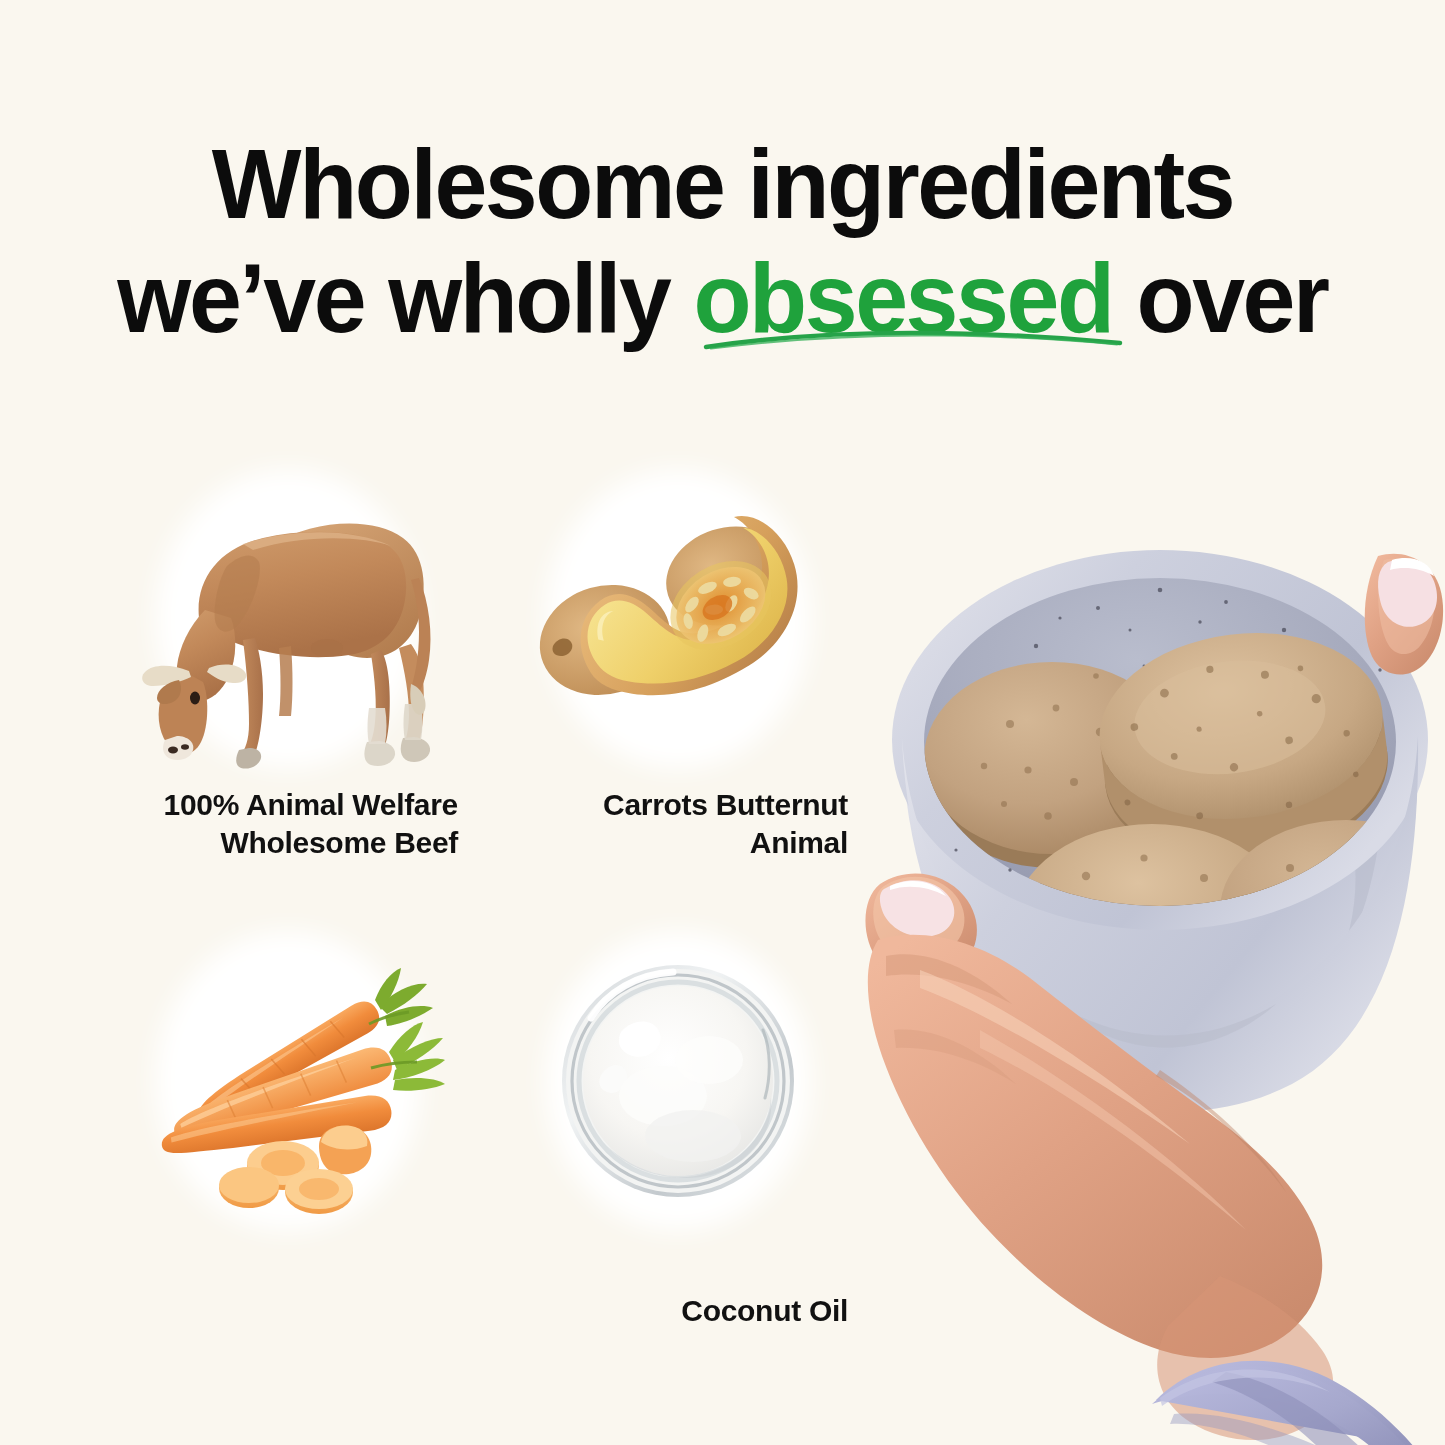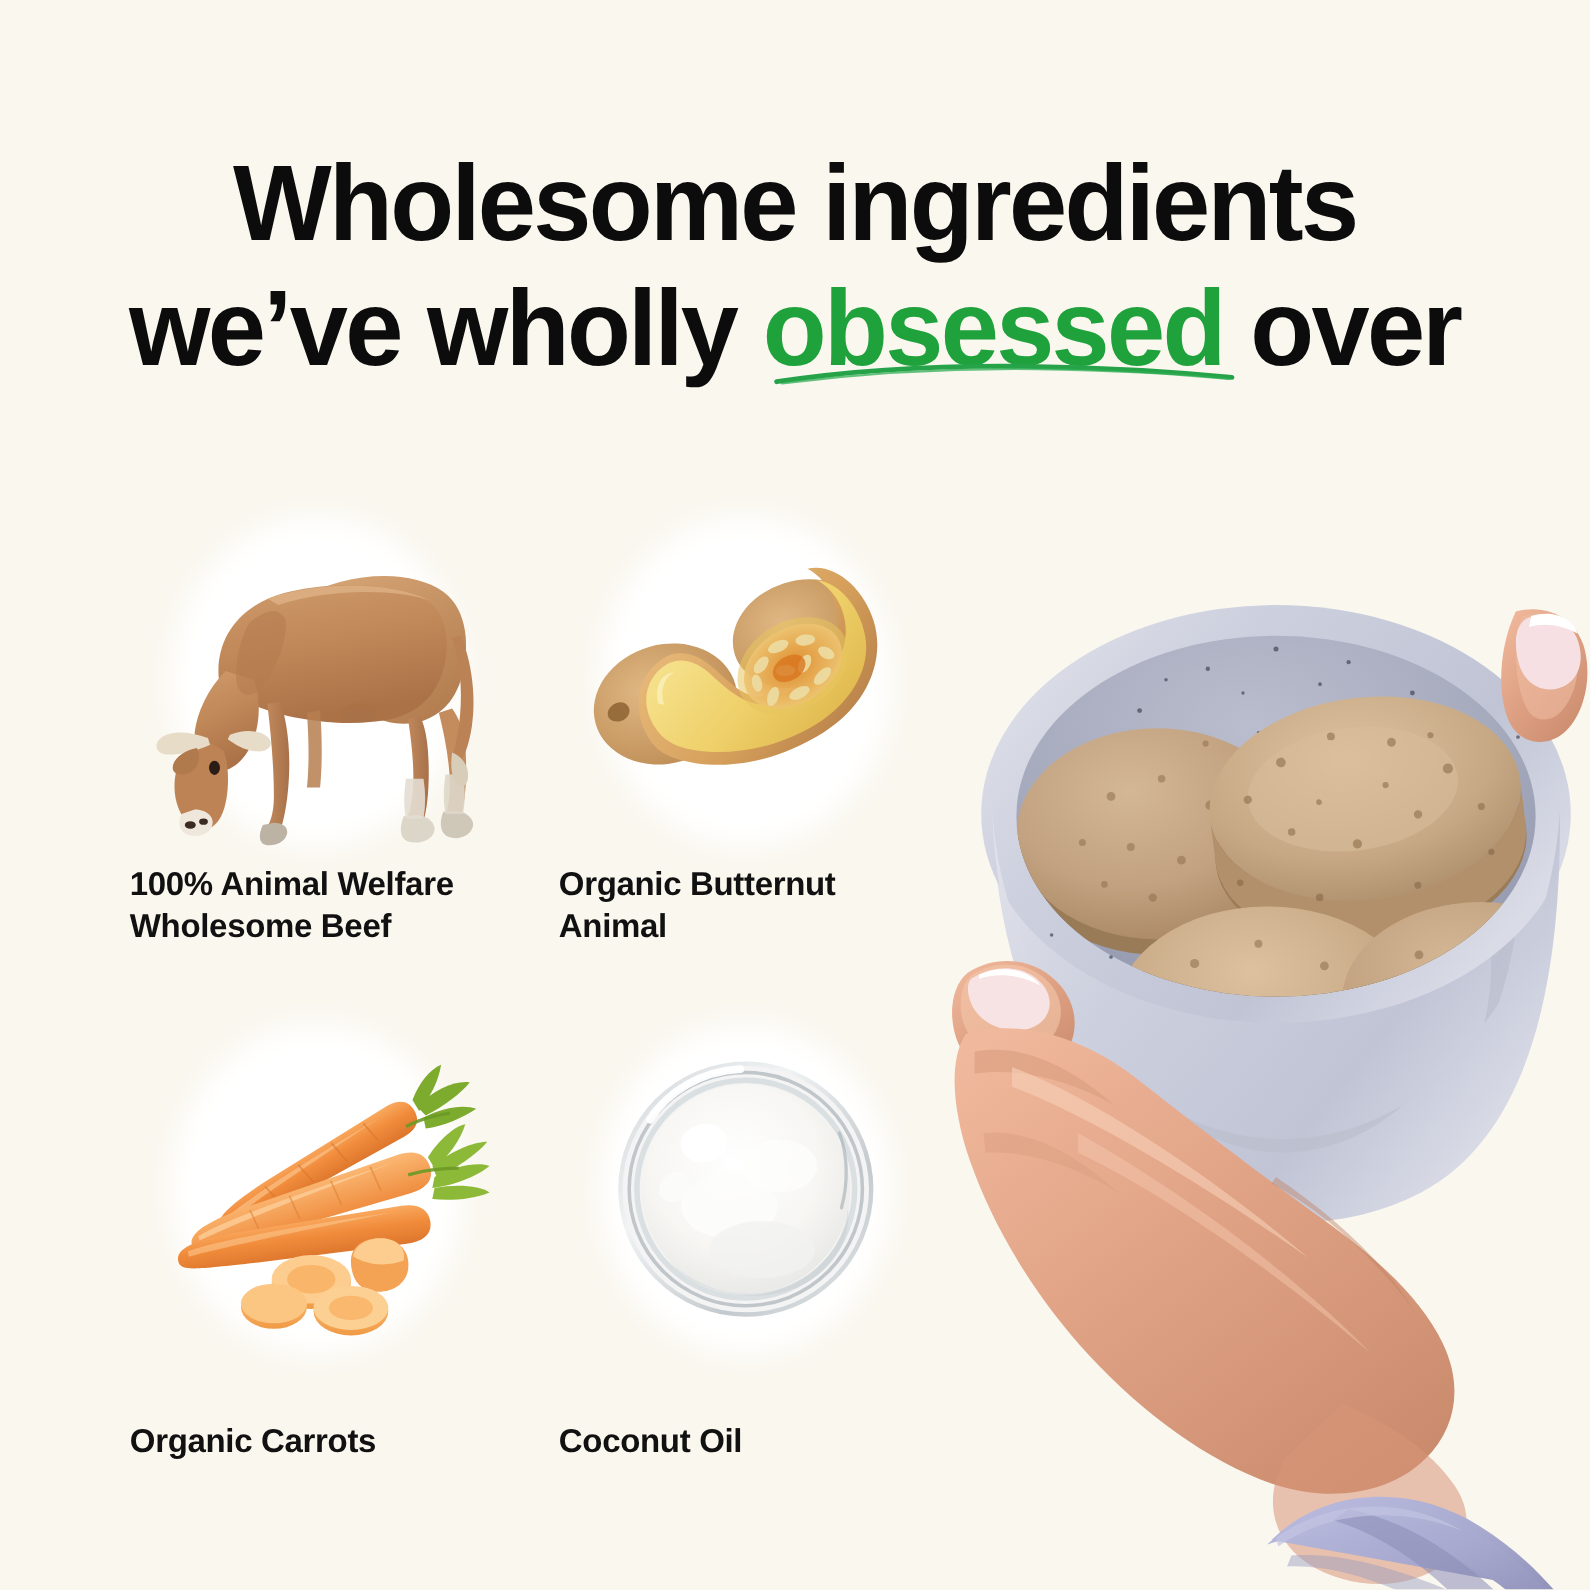--- a/index.html
+++ b/index.html
@@ -59,21 +59,21 @@
     transform:translate(-50%,-50%);
     border-radius:50%;
     background:#ffffff;
     filter:blur(13px);
   }
   .thumb .art { position:absolute; inset:0; }
   .thumb .art svg { width:100%; height:100%; display:block; }
 
   .caption {
     margin-top:6px;
-    text-align:left;
+    text-align:right;
     font-weight:700;
     font-size:30px;
     line-height:1.28;
     letter-spacing:-0.3px;
     color:#111111;
     font-family:"Liberation Sans", sans-serif;
   }
   .cell.c2 .caption, .cell.c3 .caption { margin-top:50px; }
 
   
@@ -262,21 +262,21 @@
                 <ellipse cx="218" cy="176" rx="9" ry="5" transform="rotate(-30 218 176)"></ellipse>
               </g>
               <ellipse cx="204" cy="172" rx="16" ry="11" fill="#d8751f" opacity="0.8"></ellipse>
 
               <path d="M86 136 C 92 120, 104 114, 114 120 C 104 118, 94 126, 90 140 Z" fill="#fbf0bc" opacity="0.8"></path>
             </g>
           </svg>
         </div>
       </div>
       <div class="caption">
-        <span>Organic Butternut</span><br>
+        <span>Carrots Butternut</span><br>
         <span>Animal</span>
       </div>
     </div>
 
     <div class="cell c2">
       <div class="thumb">
         <div class="halo"></div>
         <div class="art">
           <svg viewBox="0 0 330 322" aria-hidden="true">
             <defs>
@@ -356,23 +356,20 @@
 
               <ellipse cx="126" cy="268" rx="30" ry="20" fill="url(#sliceG)"></ellipse>
               <ellipse cx="126" cy="265" rx="30" ry="18" fill="#fbc681"></ellipse>
 
               <ellipse cx="196" cy="272" rx="34" ry="22" fill="url(#sliceG)"></ellipse>
               <ellipse cx="196" cy="269" rx="34" ry="20" fill="#fcd092"></ellipse>
               <ellipse cx="196" cy="269" rx="20" ry="11" fill="#f7a957" opacity="0.6"></ellipse>
             </g>
           </svg>
         </div>
-      </div>
-      <div class="caption">
-        <span>Organic Carrots</span>
       </div>
     </div>
 
     <div class="cell c3">
       <div class="thumb">
         <div class="halo"></div>
         <div class="art">
           <svg viewBox="0 0 330 322" aria-hidden="true">
             <defs>
               <radialGradient id="oilG" cx="0.45" cy="0.38" r="0.68">

